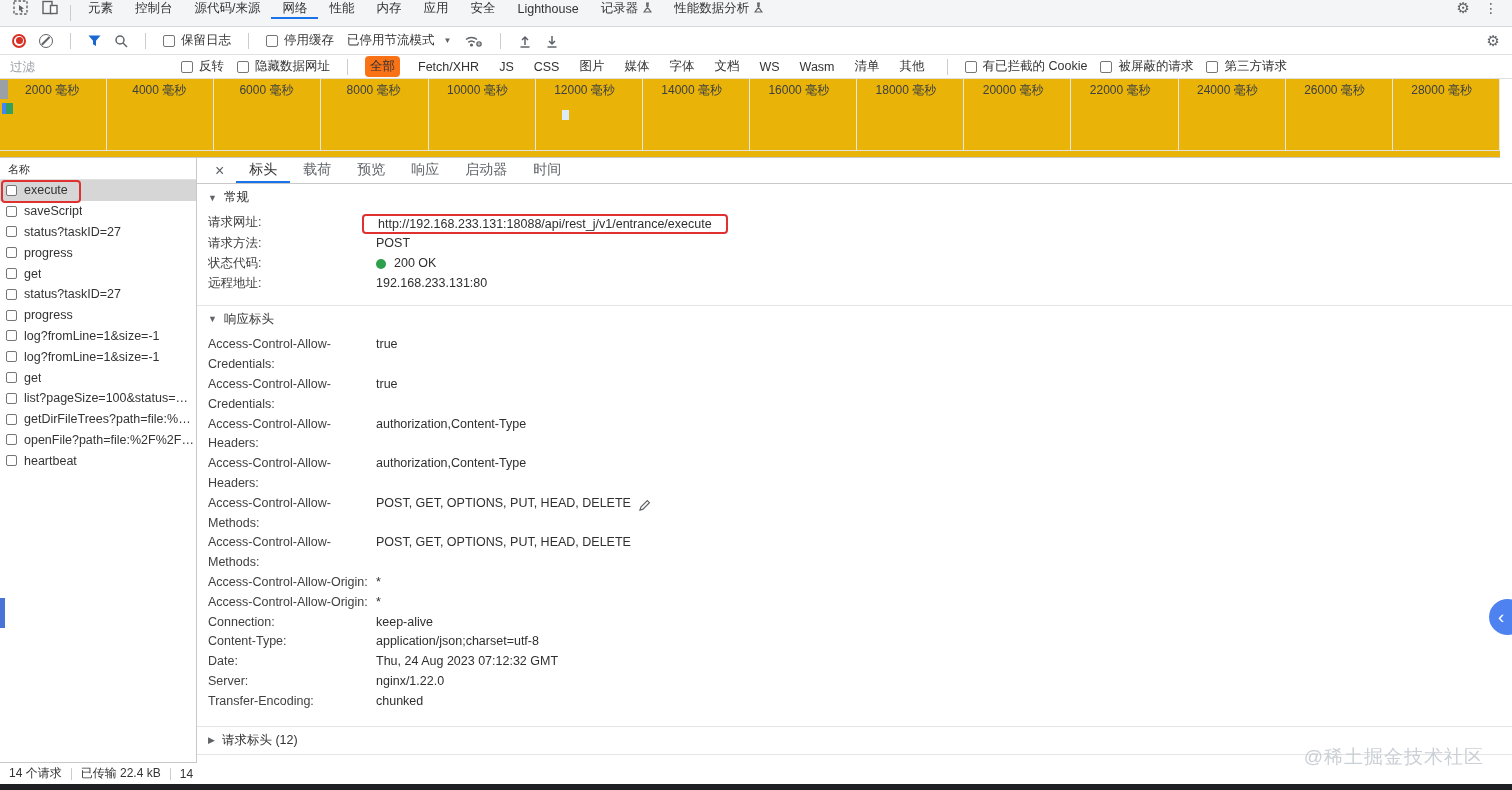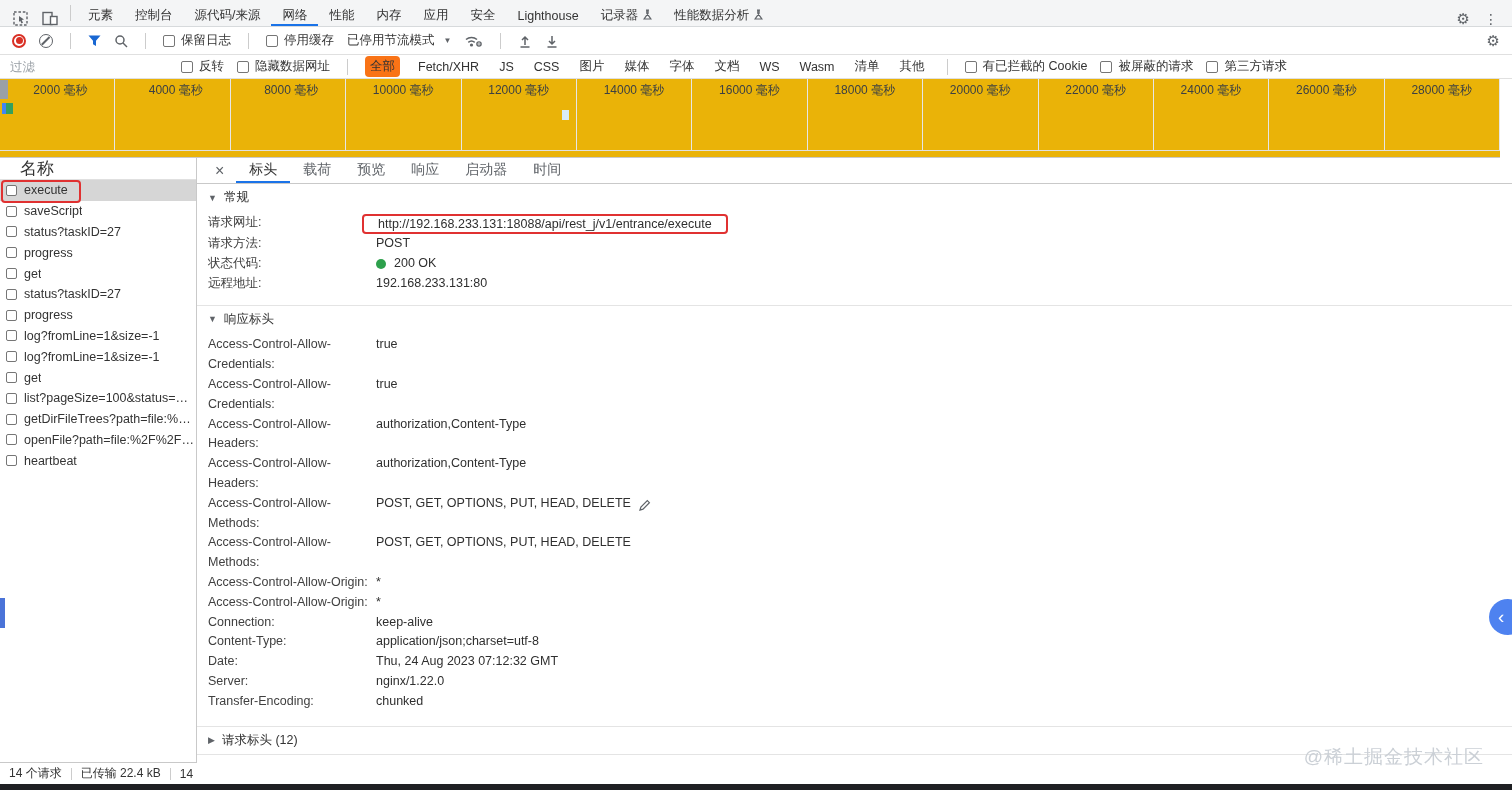--- a/index.html
+++ b/index.html
@@ -1,21 +1,21 @@
 <!DOCTYPE html>
 <html><head>
 <meta charset="utf-8">
 <style>
   *{margin:0;padding:0;box-sizing:border-box}
   html,body{width:1512px;height:790px}
   body{font-family:"Liberation Sans","DejaVu Sans",sans-serif;background:#fff;color:#333;overflow:hidden}
   .screen{position:relative;width:1512px;height:790px;background:#fff;overflow:hidden}
 
   
-  .top-bar{position:absolute;top:0;left:0;right:0;height:27px;background:#f4f5f6;border-bottom:1px solid #d7dadc;display:flex;align-items:flex-end;padding:0 6px;gap:2px}
+  .top-bar{position:absolute;top:0;left:0;right:0;height:27px;background:#f4f5f6;border-bottom:1px solid #d7dadc;display:flex;align-items:flex-start;padding:0 6px;gap:2px}
   .tb-icon{width:28px;display:flex;align-items:center;justify-content:center;cursor:pointer}
   .vdiv{width:1px;height:16px;background:#ccc;margin:auto 4px}
   .top-tabs{display:flex;align-items:stretch}
   .ttab{display:flex;align-items:center;gap:5px;padding:0 11px;font-size:12.5px;color:#333;border-bottom:2px solid transparent;cursor:pointer;white-space:nowrap}
   .ttab.active{border-bottom-color:#1a73e8}
   .top-right{margin-left:auto;display:flex;align-items:center;gap:14px;padding-right:8px}
   .glyph-gear{font-size:15px;color:#5f6368;line-height:1}
   .glyph-kebab{font-size:14px;color:#5f6368;line-height:1}
 
   
@@ -44,21 +44,21 @@
   .tl-cols{position:absolute;left:0;right:0;top:0;bottom:6px;display:flex;border-bottom:1px solid #e0e0e0}
   .tl-col{flex:1;border-right:1px solid #e6e6e6;position:relative}
   .tl-label{position:absolute;top:3px;right:27px;font-size:12px;color:#3c4043;white-space:nowrap}
   .tl-grayrect{position:absolute;left:0;top:1px;width:8px;height:19px;background:#9aa0a6}
   .tl-marker{position:absolute;left:2px;top:24px;width:11px;height:11px;background:linear-gradient(90deg,#4285f4 0 4px,#35a05e 4px)}
   .tl-marker2{position:absolute;left:562px;top:31px;width:7px;height:10px;background:#d9ecf7}
 
   
   .main{position:absolute;top:158px;left:0;right:0;bottom:0;display:flex}
   .sidebar{width:197px;flex:none;border-right:1px solid #c9c9c9;position:relative;background:#fff}
-  .list-header{height:22px;line-height:22px;padding-left:20px;font-size:17px;color:#333;border-bottom:1px solid #e0e0e0;cursor:pointer}
+  .list-header{height:22px;line-height:22px;padding-left:8px;font-size:11px;color:#333;border-bottom:1px solid #e0e0e0;cursor:pointer}
   .req-rows{position:absolute;top:22px;left:0;right:0;bottom:28px;overflow:hidden}
   .req-row{height:20.8px;display:flex;align-items:center;gap:7px;padding-left:6px;font-size:12.5px;color:#333;cursor:pointer;position:relative;white-space:nowrap}
   .req-row .cb{width:11px;height:11px}
   .req-rows > div:first-of-type{background:#d6d6d6}
   .req-rows > div:first-of-type::after{content:"";position:absolute;left:1px;top:0;width:76px;height:19px;border:2px solid #e03131;border-radius:4px;pointer-events:none}
   .req-name{overflow:hidden;text-overflow:ellipsis}
 
   .status-bar{position:absolute;left:0;bottom:6px;width:197px;height:22px;border-top:1px solid #c9c9c9;display:flex;align-items:center;gap:9px;padding-left:9px;font-size:12px;color:#333;background:#fff}
   .sb-div{width:1px;height:12px;background:#ccc}
 
@@ -248,20 +248,23 @@
     <div class="tl-cols">
 
         <div class="tl-col">
           <span class="tl-label">2000 毫秒</span>
         </div>
 
         <div class="tl-col">
           <span class="tl-label">4000 毫秒</span>
         </div>
 
+        <div class="tl-col">
+          <span class="tl-label">6000 毫秒</span>
+        </div>
 
         <div class="tl-col">
           <span class="tl-label">8000 毫秒</span>
         </div>
 
         <div class="tl-col">
           <span class="tl-label">10000 毫秒</span>
         </div>
 
         <div class="tl-col">

